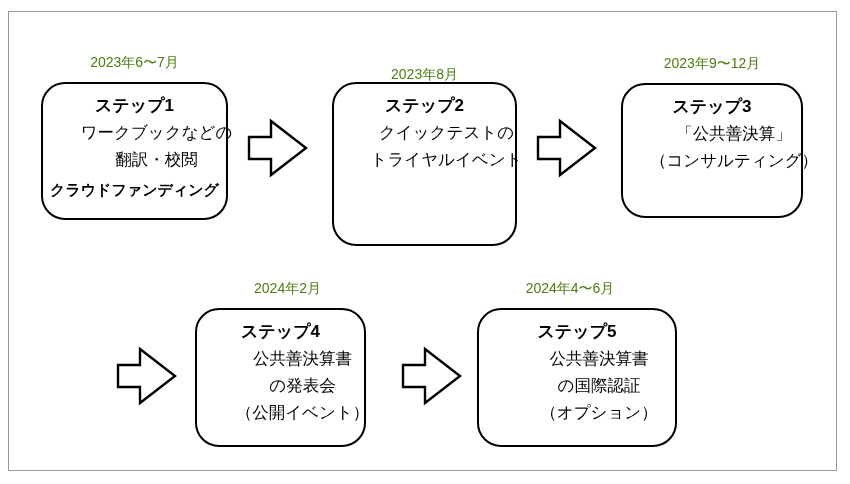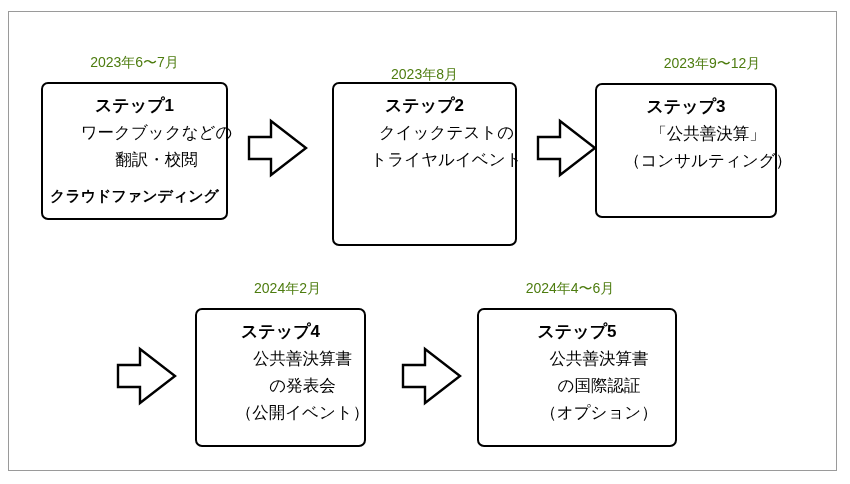--- a/index.html
+++ b/index.html
@@ -31,21 +31,21 @@
     text-align: center;
     font-size: 14px;
     line-height: 20px;
     color: #4d7c0f;
     white-space: nowrap;
   }
   .box {
     position: absolute;
     box-sizing: border-box;
     border: 2px solid #000000;
-    border-radius: 7px;
+    border-radius: 24px;
     background: #ffffff;
     display: flex;
     flex-direction: column;
     align-items: center;
     padding-top: 9px;
     text-align: center;
   }
   .box .title {
     font-size: 17px;
     font-weight: 700;
@@ -54,21 +54,21 @@
     white-space: nowrap;
   }
   .box .line {
     font-size: 16.5px;
     line-height: 27px;
     white-space: nowrap;
     margin-left: 44px;
   }
   .box .footer {
     margin-top: auto;
-    padding-bottom: 12px;
+    padding-bottom: 18px;
     font-size: 15px;
     font-weight: 700;
     white-space: nowrap;
   }
   .arrow {
     position: absolute;
   }
   .arrow polygon {
     fill: #ffffff;
     stroke: #000000;
@@ -99,21 +99,21 @@
     <div class="title">ステップ2</div>
     <div class="line">クイックテストの</div>
     <div class="line">トライヤルイベント</div>
   </div>
 
   <svg class="arrow" style="left:536px;top:118px" width="62" height="60" viewBox="0 0 62 60">
     <polygon points="2,19 24,19 24,3 59,30 24,57 24,41 2,41"></polygon>
   </svg>
 
   <div class="date" style="left:621px;top:53px;width:182px">2023年9〜12月</div>
-  <div class="box" style="left:595px;top:83px;width:182px;height:135px">
+  <div class="box" style="left:621px;top:83px;width:182px;height:135px">
     <div class="title">ステップ3</div>
     <div class="line">「公共善決算」</div>
     <div class="line">（コンサルティング）</div>
   </div>
 
   <svg class="arrow" style="left:116px;top:346px" width="62" height="60" viewBox="0 0 62 60">
     <polygon points="2,19 24,19 24,3 59,30 24,57 24,41 2,41"></polygon>
   </svg>
 
   <div class="date" style="left:195px;top:278px;width:185px">2024年2月</div>

